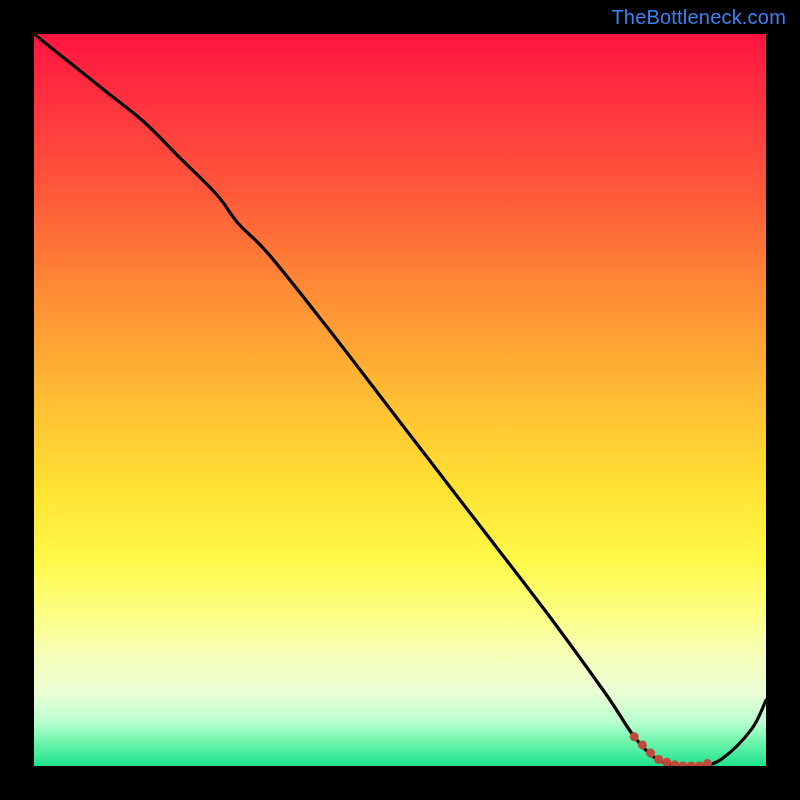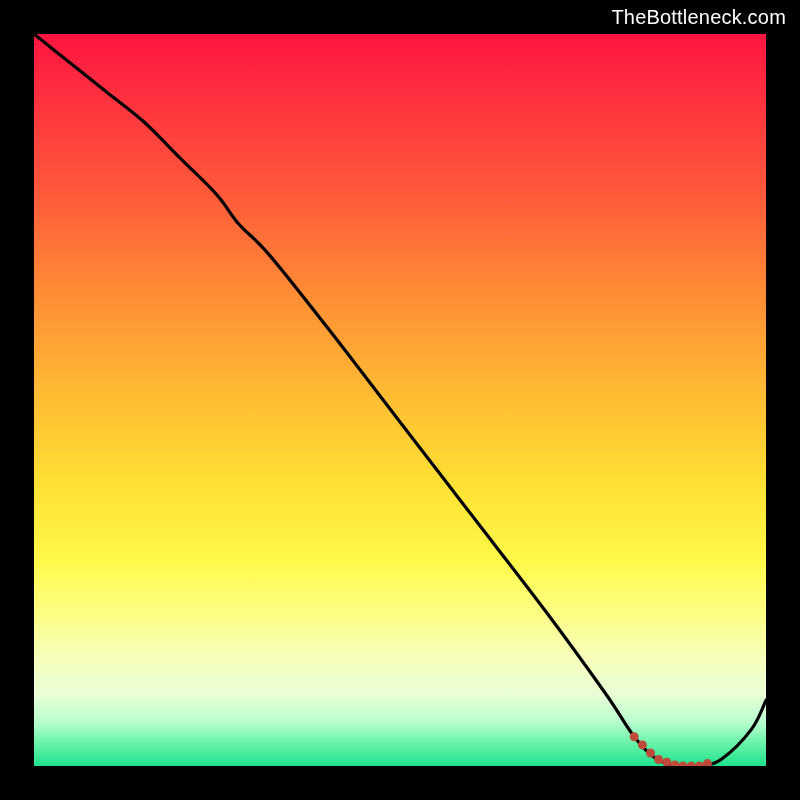--- a/index.html
+++ b/index.html
@@ -14,21 +14,21 @@
   .frame {
     position: relative;
     width: 800px;
     height: 800px;
     background: #000;
   }
   .attribution {
     position: absolute;
     top: 6px;
     right: 14px;
-    color: #ffffff;
+    color: #3b82f6;
     font-size: 20px;
     letter-spacing: 0.2px;
   }
   .plot {
     position: absolute;
     left: 34px;
     top: 34px;
     width: 732px;
     height: 732px;
     background: linear-gradient(

